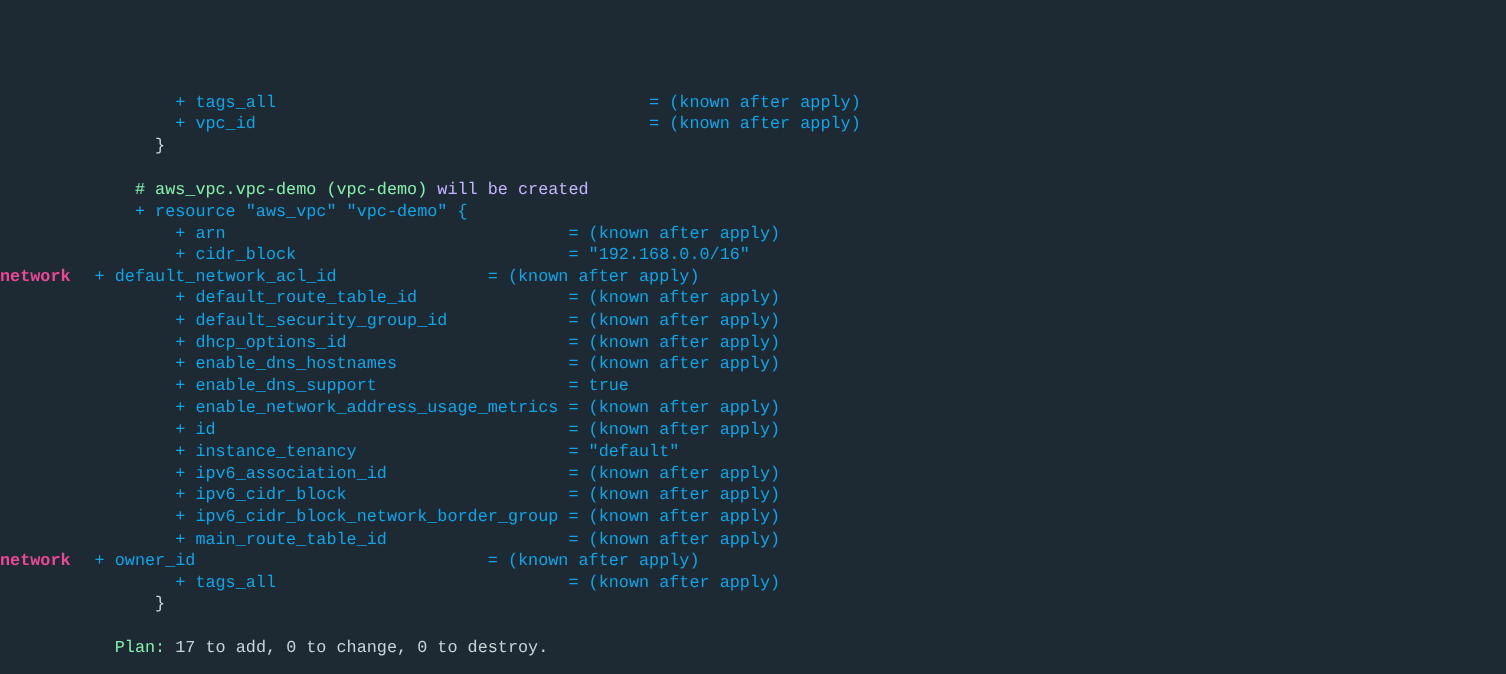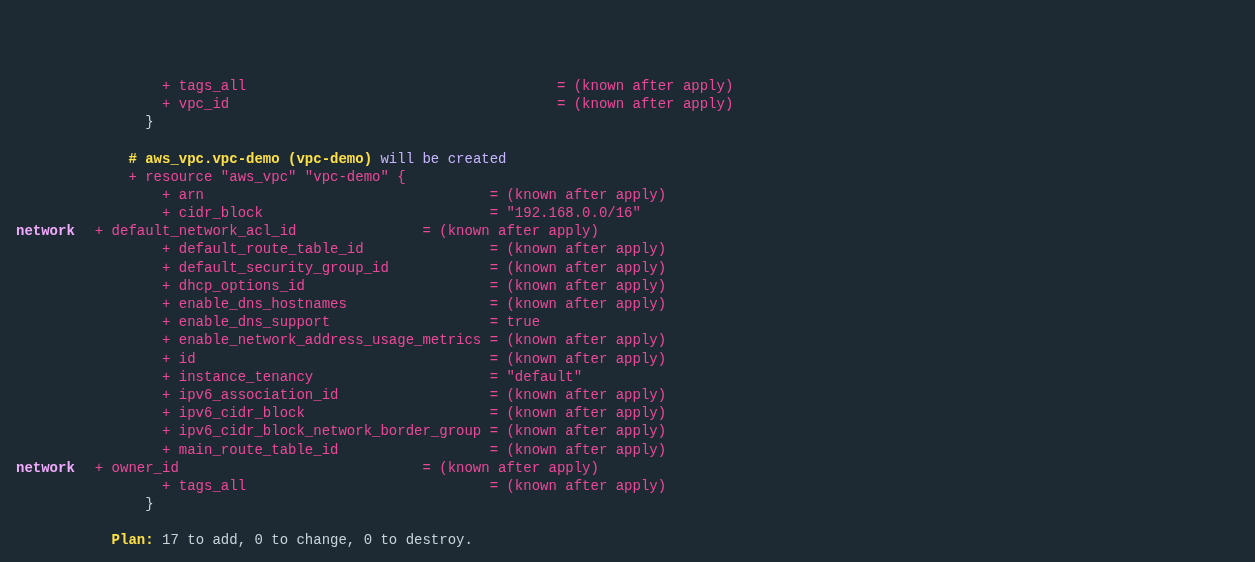--- a/index.html
+++ b/index.html
@@ -18,32 +18,32 @@
     min-width: 1255px;
   }
   .line {
     display: block;
     min-height: 1.3em;
   }
   .gutter {
     display: inline-block;
     width: 62px;
     text-align: left;
-    padding-left: 16px;
-    color: #f0abfc;
+    padding-left: 0;
+    color: #ec4899;
     font-weight: bold;
     vertical-align: top;
   }
   .content {
     display: inline-block;
     vertical-align: top;
   }
-  .plus { color: #ec4899; }
+  .plus { color: #0ea5e9; }
   .comment-gray { color: #c4b5fd; }
-  .bold-white { color: #fde047; font-weight: bold; }
+  .bold-white { color: #86efac; font-weight: normal; }
 </style>
 </head>
 <body>
 
 
 
 <div class="terminal" id="terminal"><span class="line"><span class="gutter"></span><span class="content plus">          + tags_all                                     = (known after apply)</span></span><span class="line"><span class="gutter"></span><span class="content plus">          + vpc_id                                       = (known after apply)</span></span><span class="line"><span class="gutter"></span><span class="content">        }</span></span><span class="line"><span class="gutter"></span><span class="content"></span></span><span class="line"><span class="gutter"></span><span class="content"><span class="bold-white">      # aws_vpc.vpc-demo (vpc-demo)</span><span class="comment-gray"> will be created</span></span></span><span class="line"><span class="gutter"></span><span class="content plus">      + resource "aws_vpc" "vpc-demo" {</span></span><span class="line"><span class="gutter"></span><span class="content plus">          + arn                                  = (known after apply)</span></span><span class="line"><span class="gutter"></span><span class="content plus">          + cidr_block                           = "192.168.0.0/16"</span></span><span class="line"><span class="gutter">network</span><span class="content plus">  + default_network_acl_id               = (known after apply)</span></span><span class="line"><span class="gutter"></span><span class="content plus">          + default_route_table_id               = (known after apply)</span></span><span class="line"><span class="gutter"></span><span class="content plus">          + default_security_group_id            = (known after apply)</span></span><span class="line"><span class="gutter"></span><span class="content plus">          + dhcp_options_id                      = (known after apply)</span></span><span class="line"><span class="gutter"></span><span class="content plus">          + enable_dns_hostnames                 = (known after apply)</span></span><span class="line"><span class="gutter"></span><span class="content plus">          + enable_dns_support                   = true</span></span><span class="line"><span class="gutter"></span><span class="content plus">          + enable_network_address_usage_metrics = (known after apply)</span></span><span class="line"><span class="gutter"></span><span class="content plus">          + id                                   = (known after apply)</span></span><span class="line"><span class="gutter"></span><span class="content plus">          + instance_tenancy                     = "default"</span></span><span class="line"><span class="gutter"></span><span class="content plus">          + ipv6_association_id                  = (known after apply)</span></span><span class="line"><span class="gutter"></span><span class="content plus">          + ipv6_cidr_block                      = (known after apply)</span></span><span class="line"><span class="gutter"></span><span class="content plus">          + ipv6_cidr_block_network_border_group = (known after apply)</span></span><span class="line"><span class="gutter"></span><span class="content plus">          + main_route_table_id                  = (known after apply)</span></span><span class="line"><span class="gutter">network</span><span class="content plus">  + owner_id                             = (known after apply)</span></span><span class="line"><span class="gutter"></span><span class="content plus">          + tags_all                             = (known after apply)</span></span><span class="line"><span class="gutter"></span><span class="content">        }</span></span><span class="line"><span class="gutter"></span><span class="content"></span></span><span class="line"><span class="gutter"></span><span class="content"><span class="bold-white">    Plan:</span><span> 17 to add, 0 to change, 0 to destroy.</span></span></span><span class="line"><span class="gutter"></span><span class="content"></span></span></div>
 
 
 

